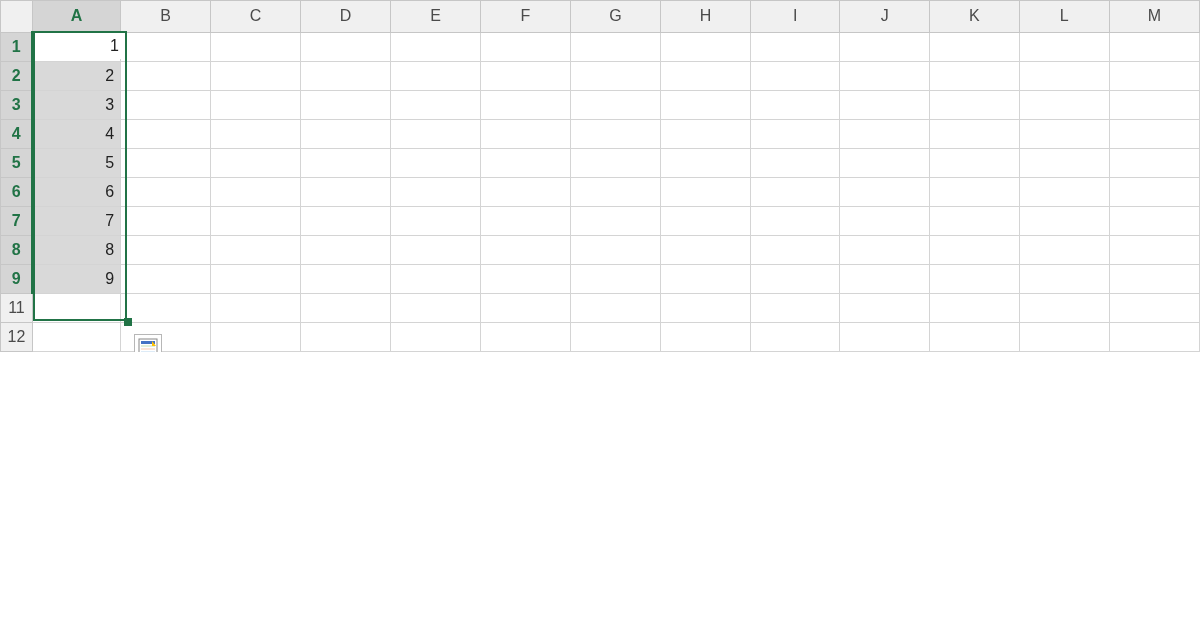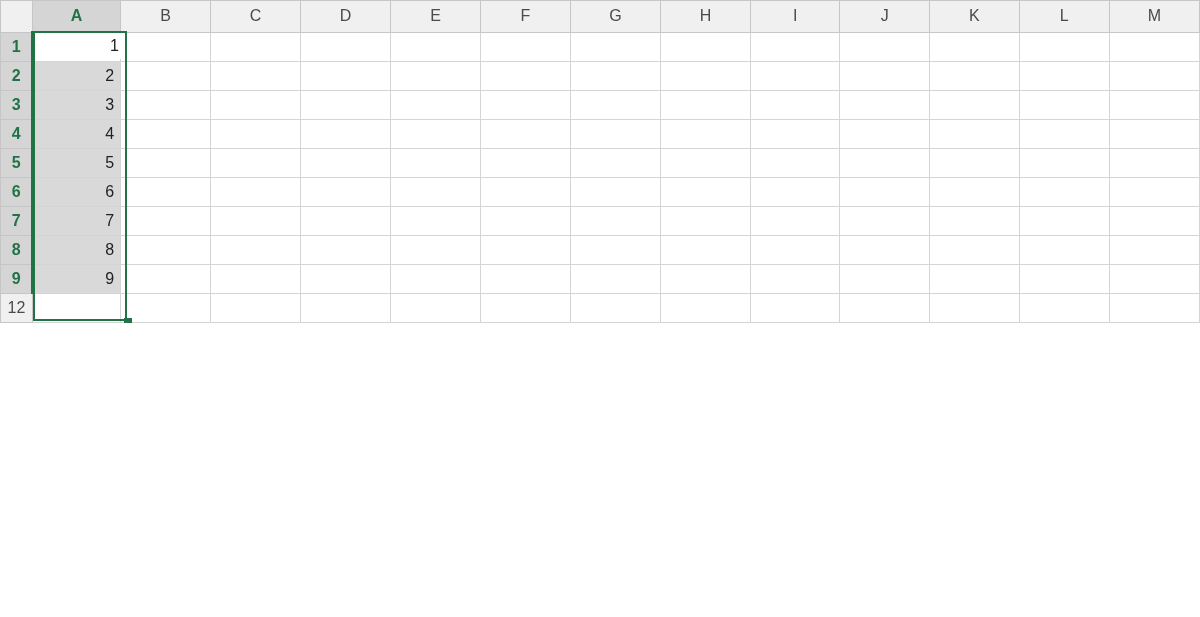--- a/index.html
+++ b/index.html
@@ -356,20 +356,36 @@
           <td class="cell"></td>
           <td class="cell"></td>
           <td class="cell"></td>
           <td class="cell"></td>
           <td class="cell"></td>
           <td class="cell"></td>
           <td class="cell"></td>
           <td class="cell"></td>
       </tr>
 
+      <tr>
+        <th class="row-head">11</th>
+        <td class="cell"></td>
+          <td class="cell"></td>
+          <td class="cell"></td>
+          <td class="cell"></td>
+          <td class="cell"></td>
+          <td class="cell"></td>
+          <td class="cell"></td>
+          <td class="cell"></td>
+          <td class="cell"></td>
+          <td class="cell"></td>
+          <td class="cell"></td>
+          <td class="cell"></td>
+          <td class="cell"></td>
+      </tr>
       <tr>
         <th class="row-head">12</th>
         <td class="cell"></td>
           <td class="cell"></td>
           <td class="cell"></td>
           <td class="cell"></td>
           <td class="cell"></td>
           <td class="cell"></td>
           <td class="cell"></td>
           <td class="cell"></td>

